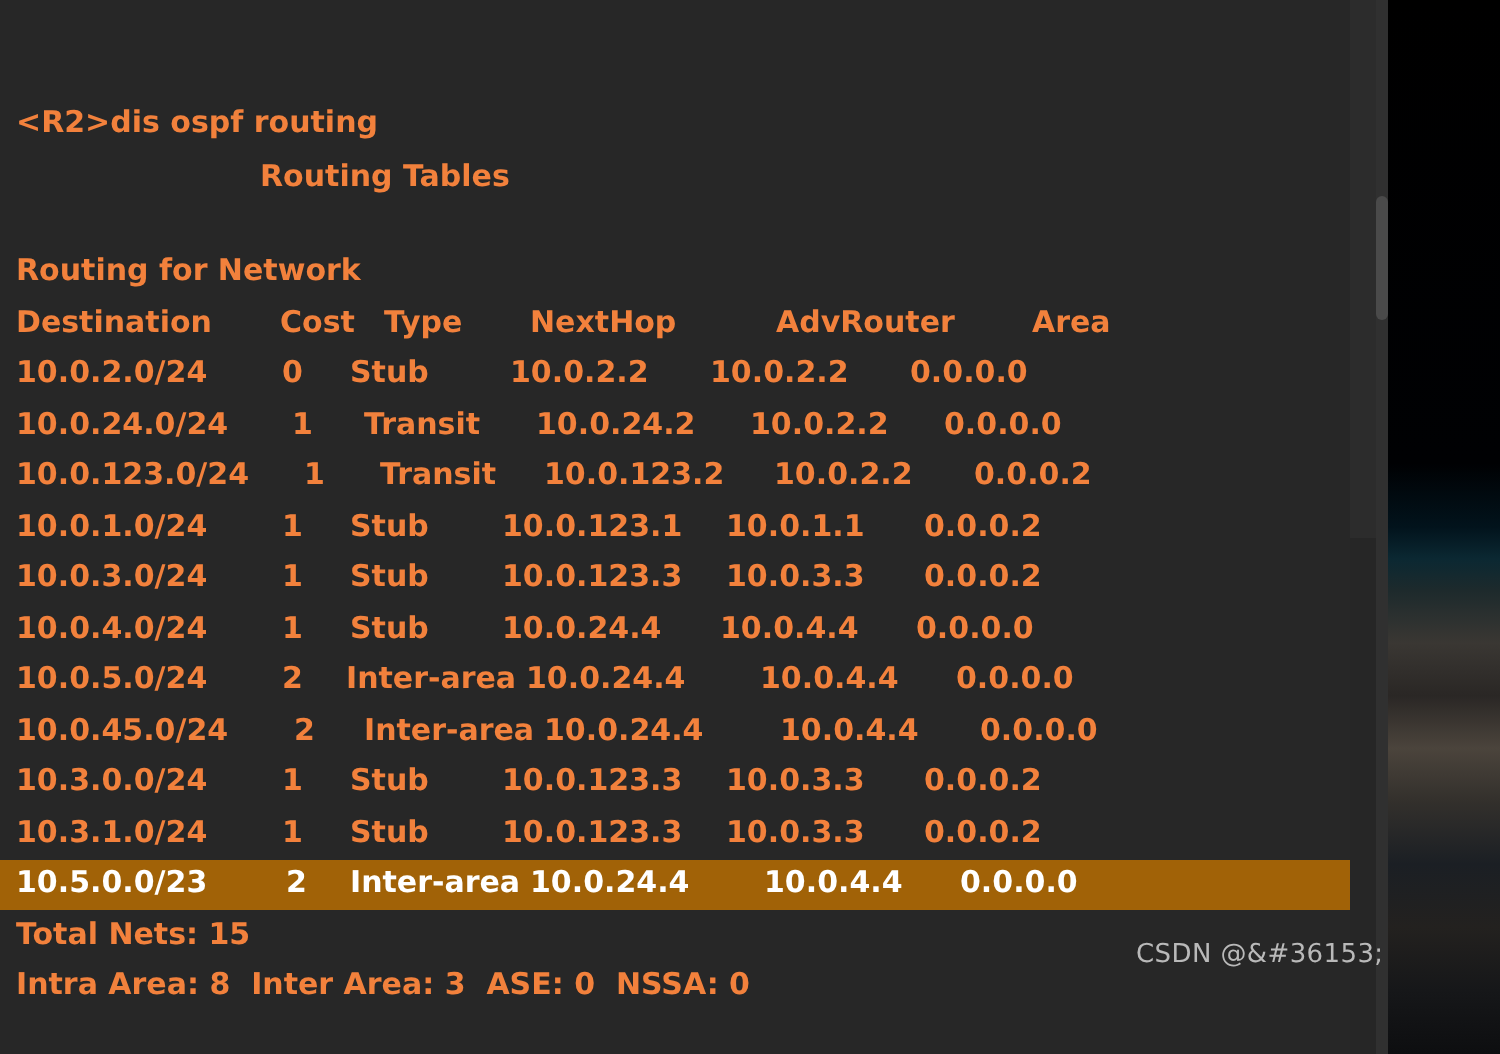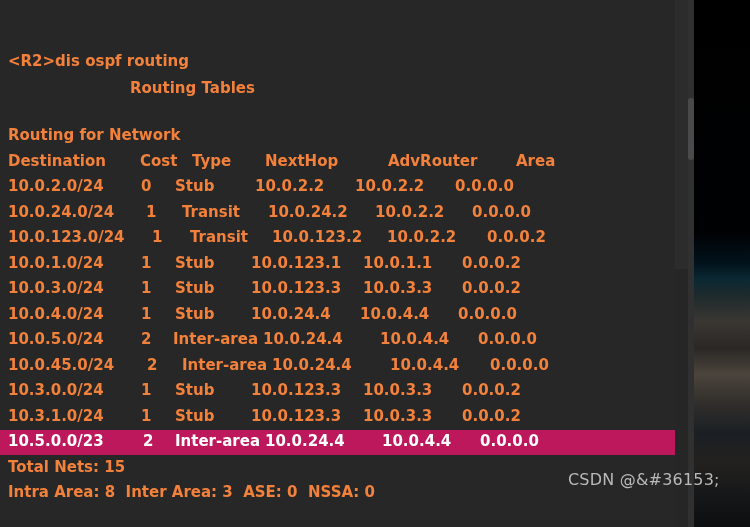--- a/index.html
+++ b/index.html
@@ -99,33 +99,33 @@
     left: 0;
     width: 675px;
     height: 25px;
   }
   .row .cell {
     position: absolute;
     top: 2px;
     white-space: pre;
   }
   .row.selected {
-    background: #be185d;
+    background: #a16207;
   }
   .row.selected .cell {
     color: #ffffff;
   }
   .watermark {
     position: absolute;
     left: 568px;
     top: 470px;
     color: #b9b9b9;
     font-family: "DejaVu Sans", sans-serif;
     font-weight: normal;
-    font-size: 16px;
+    font-size: 13px;
     letter-spacing: .2px;
   }
 </style>
 </head>
 <body>
 
 <div id="screen">
 
   <div id="right-panel"></div>
   <div id="right-panel-lower"></div>

